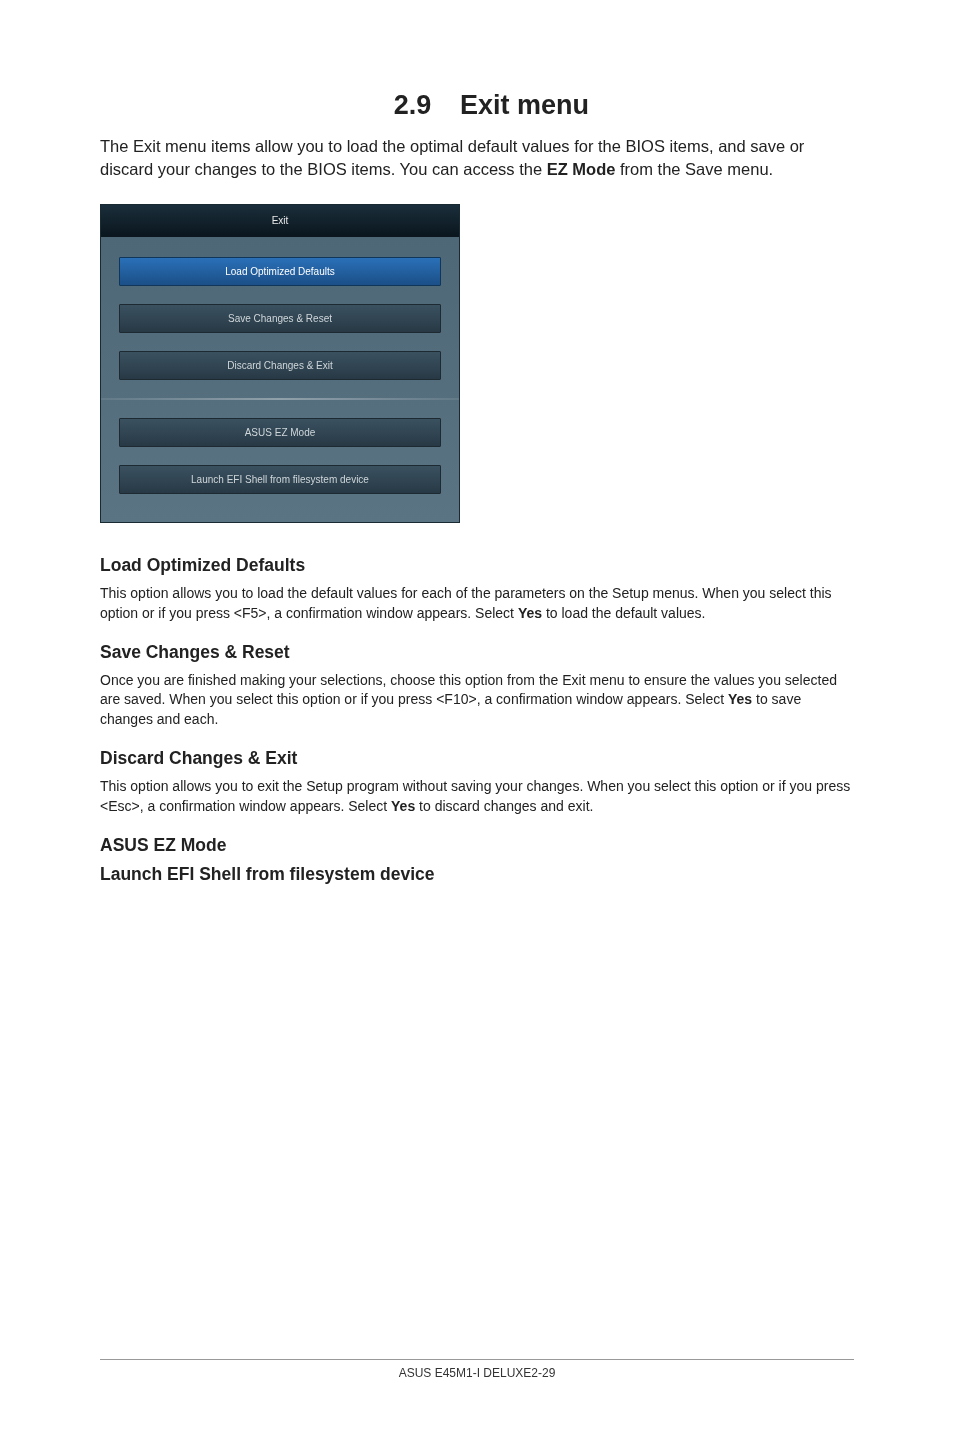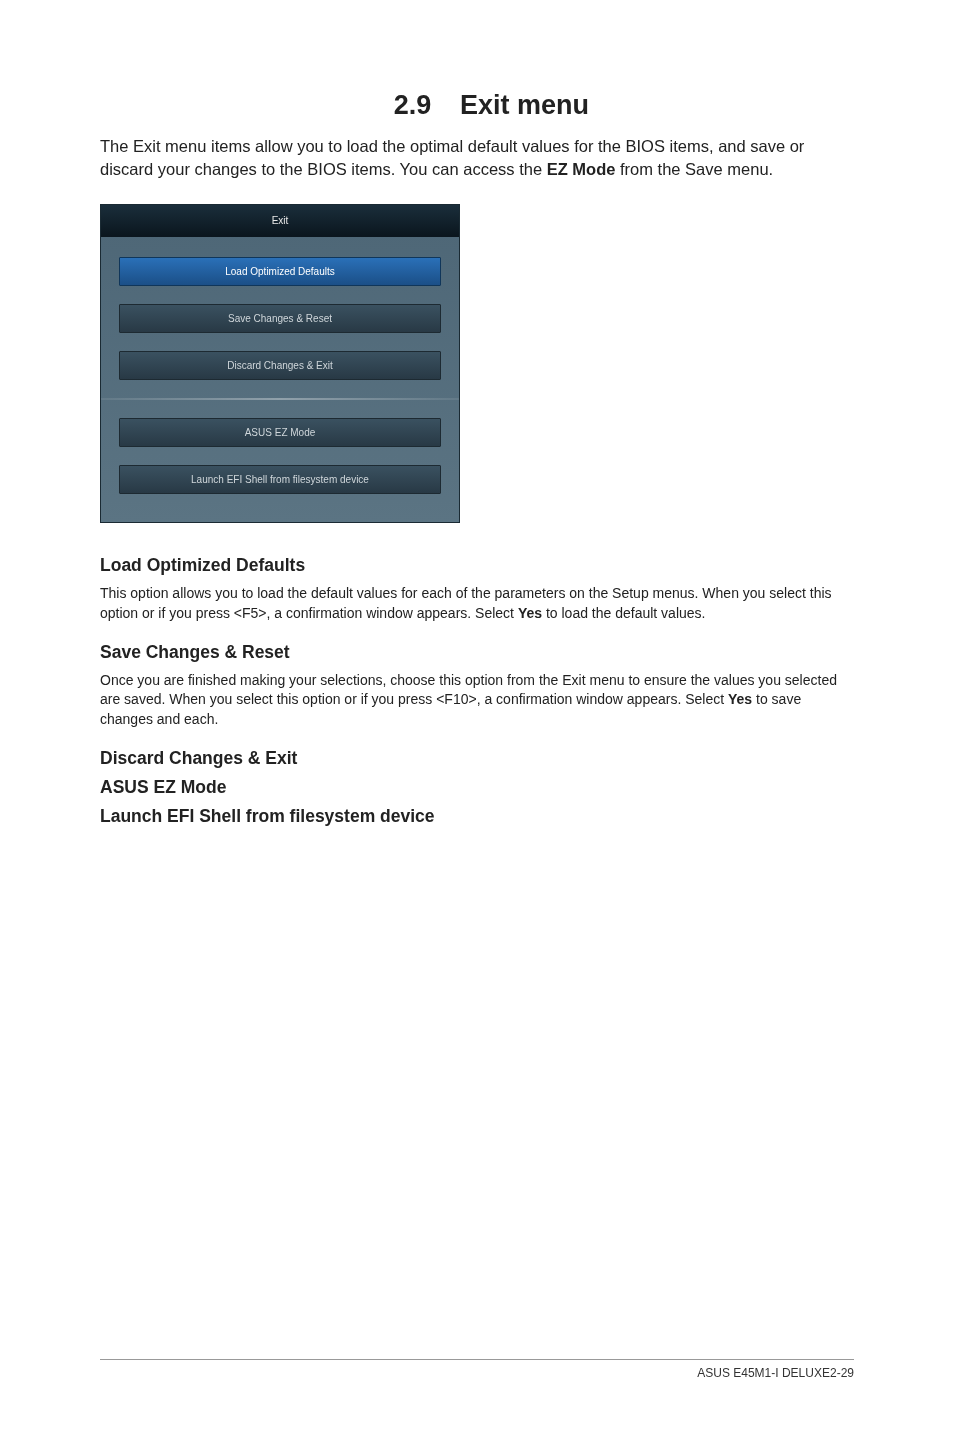--- a/index.html
+++ b/index.html
@@ -86,21 +86,21 @@
 
   .footer {
     position: absolute;
     bottom: 58px;
     left: 100px;
     right: 100px;
     border-top: 1px solid #999;
     padding-top: 6px;
     font-size: 12px;
     display: flex;
-    justify-content: flex-end;
+    justify-content: center;
     color: #333;
   }
 </style>
 </head>
 <body>
 
 <div class="page">
 
   <h1 class="section-title">
     <span class="sec-num">2.9</span><span>Exit menu</span>
@@ -126,20 +126,23 @@
   <p class="sub-body">
     <span>This option allows you to load the default values for each of the parameters on the Setup menus. When you select this option or if you press &lt;F5&gt;, a confirmation window appears. Select </span><b>Yes</b><span> to load the default values.</span>
   </p>
 
   <h2 class="sub">Save Changes &amp; Reset</h2>
   <p class="sub-body">
     <span>Once you are finished making your selections, choose this option from the Exit menu to ensure the values you selected are saved. When you select this option or if you press &lt;F10&gt;, a confirmation window appears. Select </span><b>Yes</b><span> to save changes and each.</span>
   </p>
 
   <h2 class="sub">Discard Changes &amp; Exit</h2>
+  <p class="sub-body">
+    <span>This option allows you to exit the Setup program without saving your changes. When you select this option or if you press &lt;Esc&gt;, a confirmation window appears. Select </span><b>Yes</b><span> to discard changes and exit.</span>
+  </p>
 
   <h2 class="sub">ASUS EZ Mode</h2>
 
   <h2 class="sub">Launch EFI Shell from filesystem device</h2>
 
 </div>
 
 <div class="footer">
   <span>ASUS E45M1-I DELUXE</span>
   <span>2-29</span>

